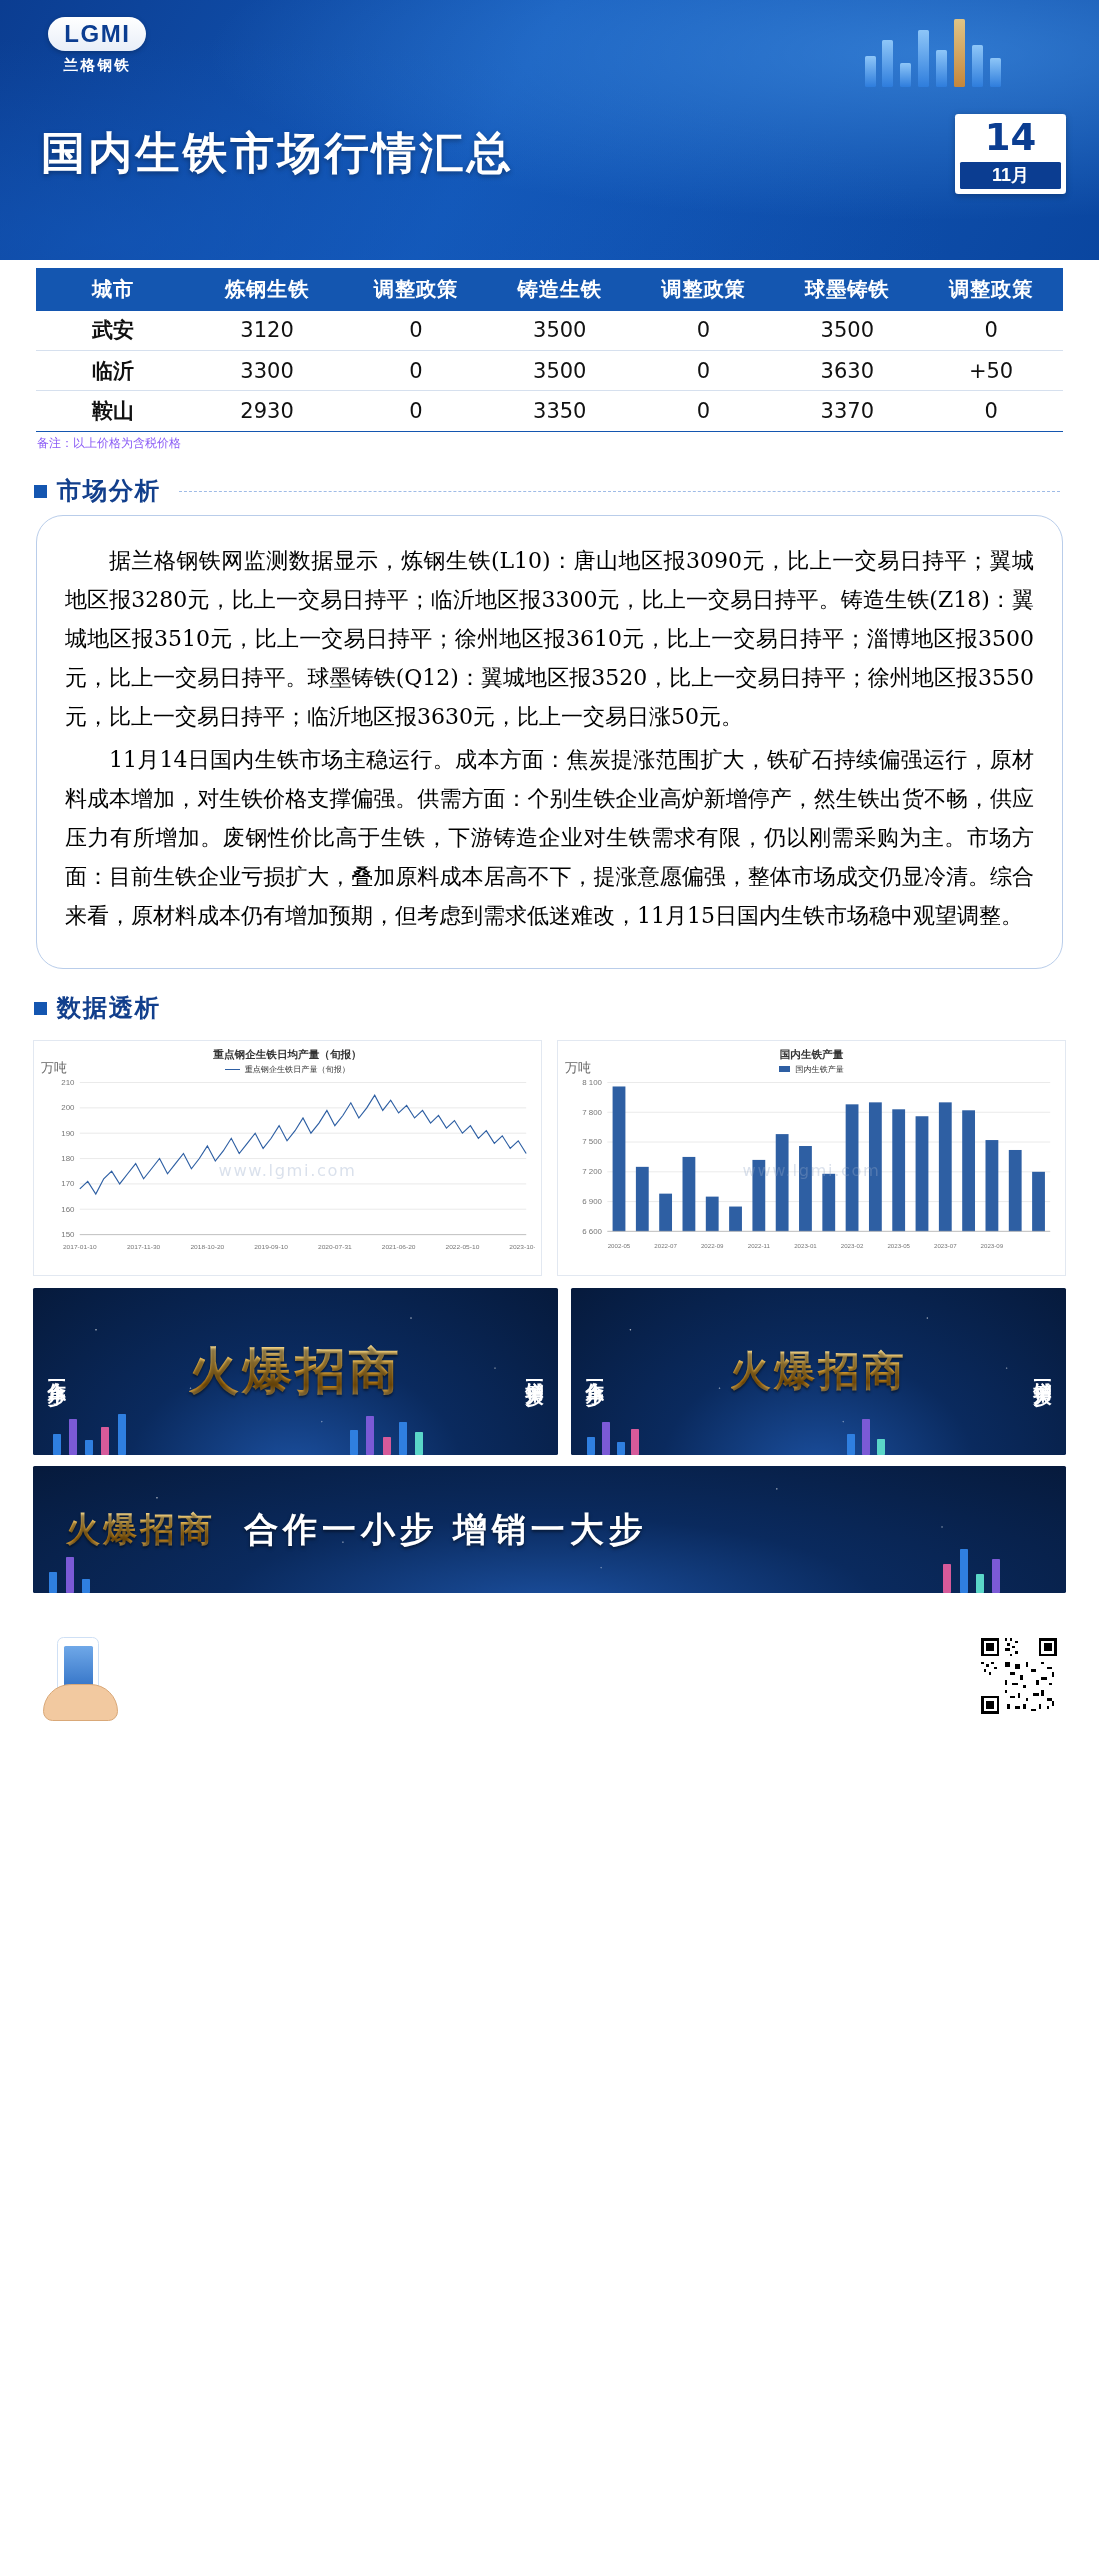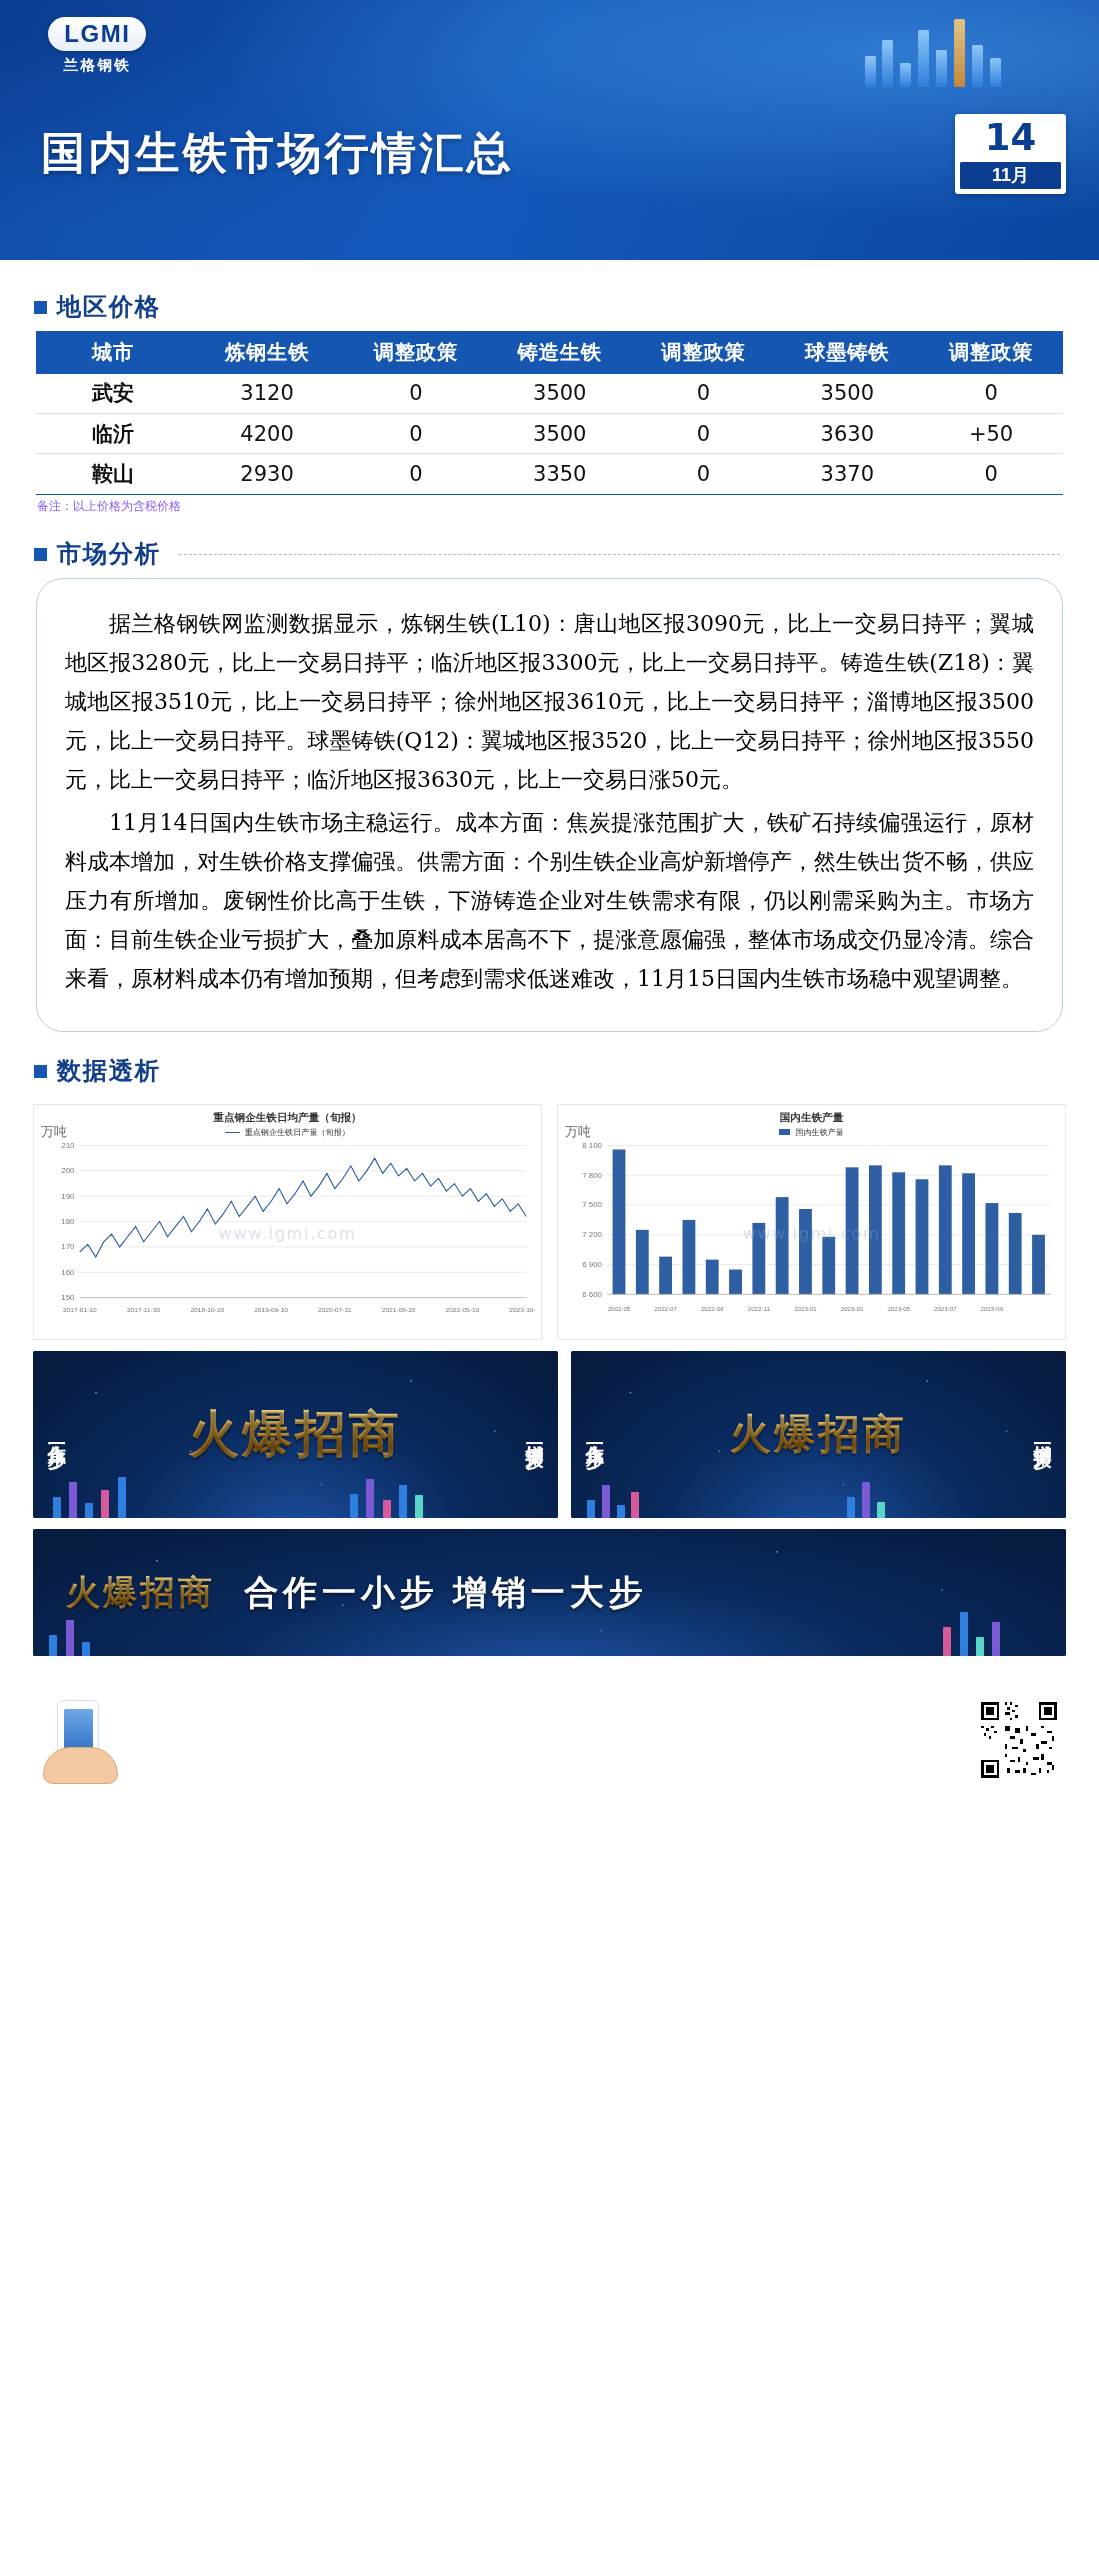--- a/index.html
+++ b/index.html
@@ -284,24 +284,20 @@
 
     <div class="title-row">
       <div class="main-title">国内生铁市场行情汇总</div>
       <div class="date-box">
         <div class="date-day">14</div>
         <div class="date-month">11月</div>
       </div>
     </div>
   </div>
 
-  <div class="section-head">
-    <span class="sq"></span>
-    <span class="section-title">地区价格</span>
-  </div>
 
   <div class="table-wrap">
     <table class="price">
       <thead>
         <tr>
           <th style="width:15%">城市</th>
           <th style="width:15%">炼钢生铁</th>
           <th style="width:14%">调整政策</th>
           <th style="width:14%">铸造生铁</th>
           <th style="width:14%">调整政策</th>
@@ -314,21 +310,21 @@
           <td class="city-cell">武安</td>
           <td>3120</td>
           <td>0</td>
           <td>3500</td>
           <td>0</td>
           <td>3500</td>
           <td>0</td>
         </tr>
         <tr>
           <td class="city-cell">临沂</td>
-          <td>4200</td>
+          <td>3300</td>
           <td>0</td>
           <td>3500</td>
           <td>0</td>
           <td>3630</td>
           <td class="up">+50</td>
         </tr>
         <tr>
           <td class="city-cell">鞍山</td>
           <td>2930</td>
           <td>0</td>

